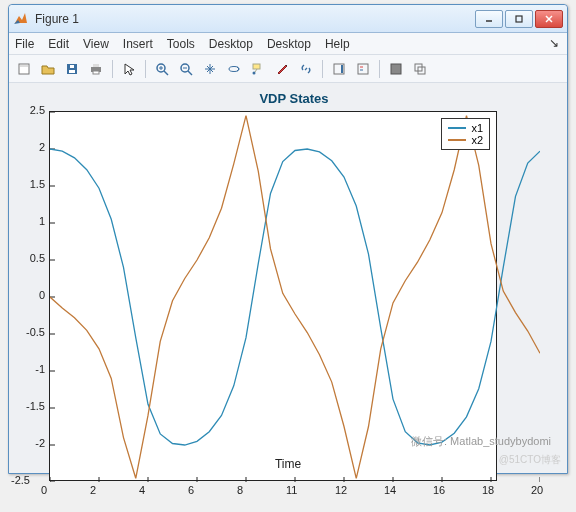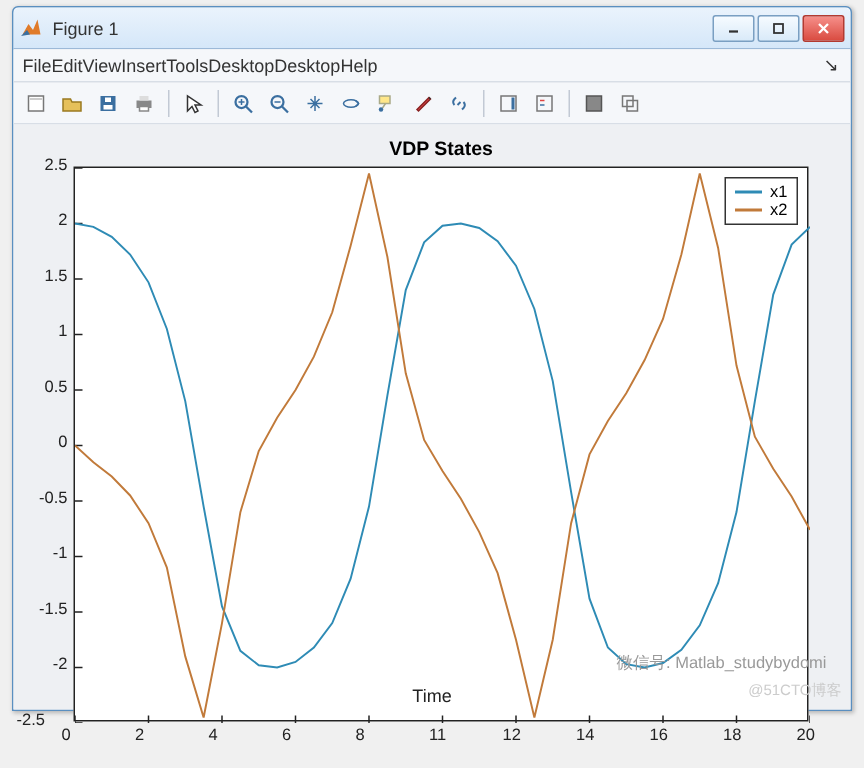--- a/index.html
+++ b/index.html
@@ -5,28 +5,28 @@
   * { box-sizing: border-box; margin: 0; padding: 0; font-family: "Segoe UI", Tahoma, sans-serif; }
   body { background: #f0f0f0; width: 576px; height: 512px; overflow: hidden; }
   .window { width: 560px; height: 470px; margin: 4px auto; background: #fff; border: 1px solid #5a8fc0; box-shadow: 1px 1px 3px rgba(0,0,0,.25); border-radius: 4px 4px 0 0; position: relative; }
   .titlebar { height: 28px; background: linear-gradient(#eaf3fc,#d5e7f9); display: flex; align-items: center; padding: 0 4px; border-bottom: 1px solid #9cb9d8; border-radius: 4px 4px 0 0; }
   .titlebar .logo { width: 16px; height: 16px; margin-right: 6px; }
   .titlebar .title { font-size: 12px; color: #333; flex: 1; }
   .winbtns { display: flex; gap: 2px; }
   .winbtn { width: 28px; height: 18px; border: 1px solid #7a9fc2; background: linear-gradient(#f6fbff,#d9eaf9); border-radius: 2px; display: flex; align-items: center; justify-content: center; }
   .winbtn:last-child { background: linear-gradient(#f68f8a,#d94b40); border-color: #b23a31; }
   .winbtn svg { width: 10px; height: 10px; }
-  .menubar { height: 22px; background: #f5f7fa; display: flex; align-items: center; padding: 0 6px; font-size: 12px; color: #333; border-bottom: 1px solid #d8dee6; position: relative; }
+  .menubar { height: 22px; background: #f5f7fa; display: flex; align-items: center; padding: 0 6px; gap: 14px; font-size: 12px; color: #333; border-bottom: 1px solid #d8dee6; position: relative; }
   .menubar .menu-help-icon { position: absolute; right: 8px; top: 3px; font-size: 12px; color: #333; }
   .toolbar { height: 28px; background: #f5f7fa; display: flex; align-items: center; padding: 0 4px; gap: 2px; border-bottom: 1px solid #d8dee6; }
   .tbtn { width: 22px; height: 22px; display: flex; align-items: center; justify-content: center; border-radius: 2px; }
   .tsep { width: 1px; height: 18px; background: #c2c9d4; margin: 0 3px; }
   .plotarea { position: absolute; top: 78px; left: 0; right: 0; bottom: 0; background: #eef0f3; padding: 6px; }
-  .axes { position: absolute; left: 40px; top: 28px; width: 490px; height: 370px; background: #fff; border: 1px solid #222; }
-  .charttitle { position: absolute; top: 8px; left: 12px; right: 0; text-align: center; font-size: 13px; font-weight: bold; color: #000000; }
+  .axes { position: absolute; left: 40px; top: 28px; width: 448px; height: 370px; background: #fff; border: 1px solid #222; }
+  .charttitle { position: absolute; top: 8px; left: 12px; right: 0; text-align: center; font-size: 13px; font-weight: bold; color: #0c4a6e; }
   .xlabel { position: absolute; bottom: 0px; left: 0; right: 0; text-align: center; font-size: 12px; color: #222; }
   .ytick, .xtick { position: absolute; font-size: 11px; color: #222; }
   .legend { position: absolute; right: 6px; top: 6px; background: #fff; border: 1px solid #333; padding: 3px 6px; font-size: 11px; }
   .legend-row { display: flex; align-items: center; gap: 5px; }
   .legend-swatch { width: 18px; height: 2px; }
   .watermark { position: absolute; right: 16px; bottom: 24px; font-size: 11px; color: #999; }
   .watermark2 { position: absolute; right: 6px; bottom: 6px; font-size: 10px; color: #ccc; }
 </style>
 </head>
 <body>

